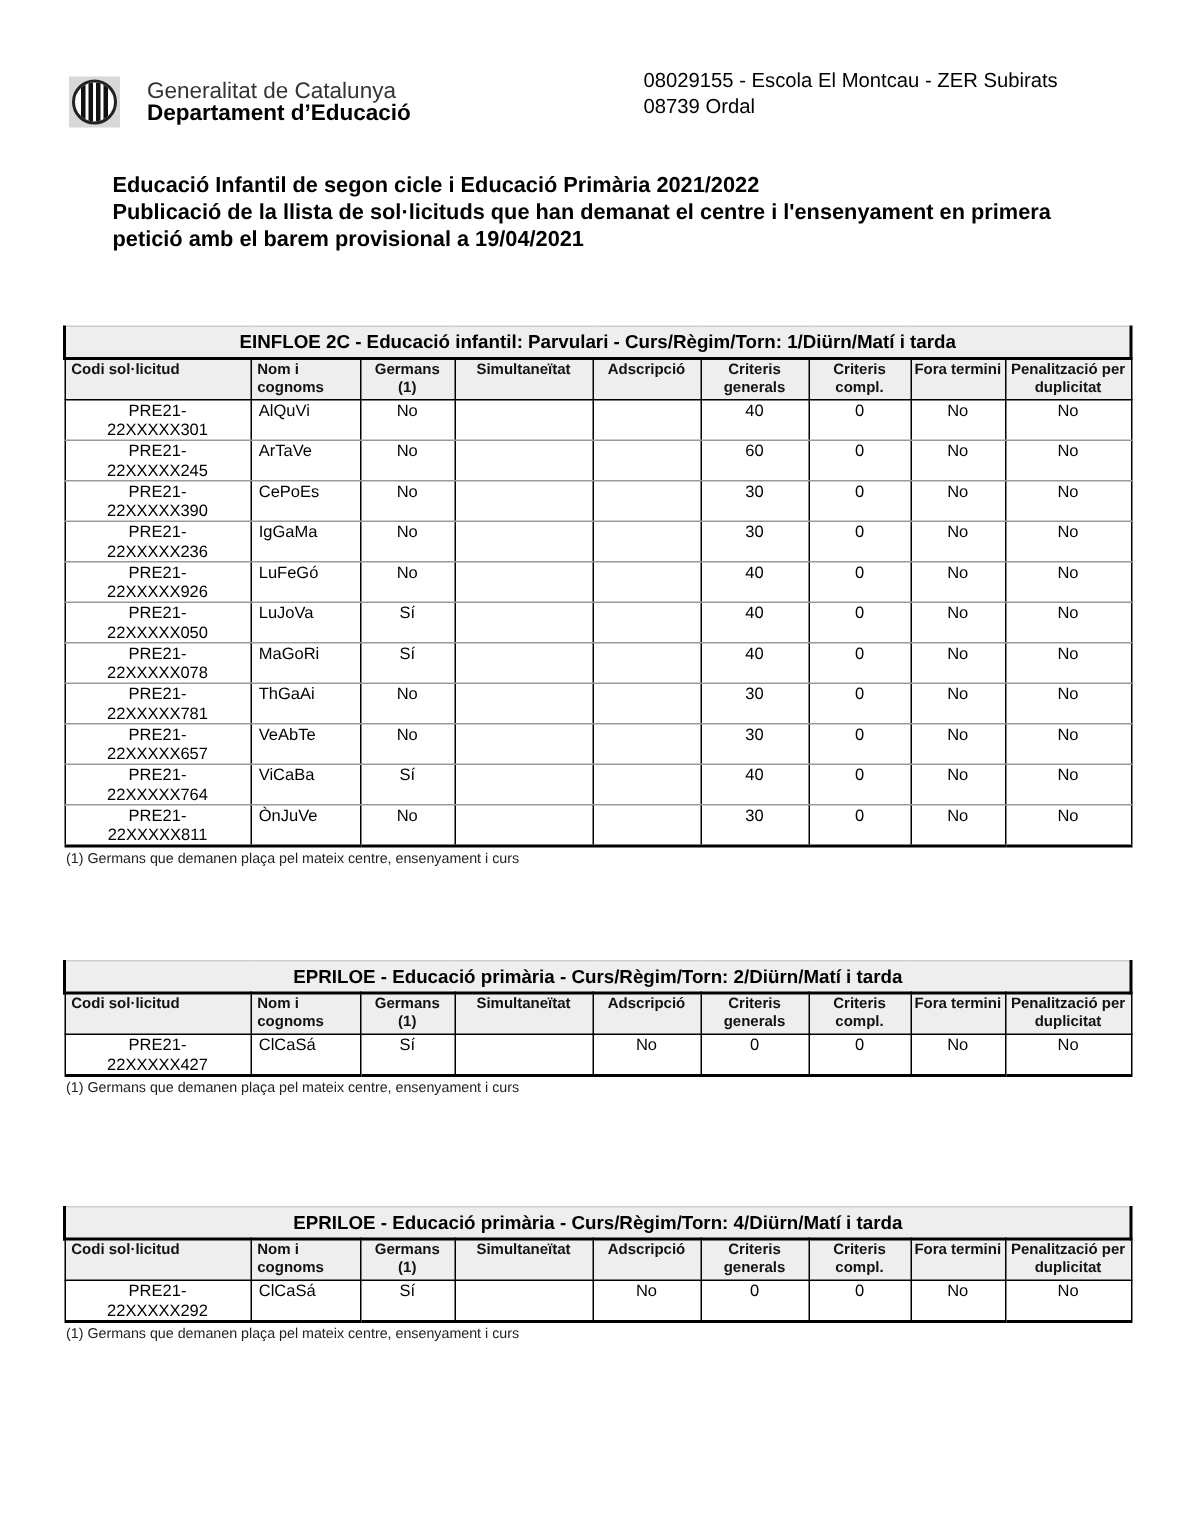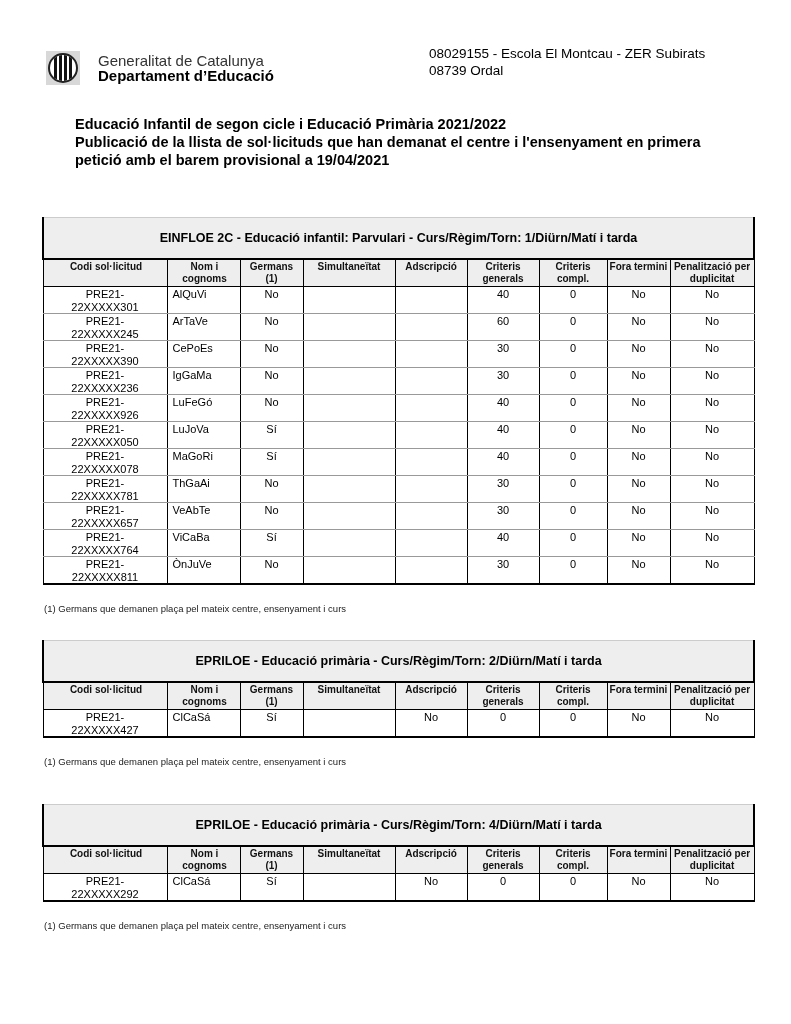--- a/index.html
+++ b/index.html
@@ -8,27 +8,27 @@
   .logo-mark { width:30px; height:30px; border-radius:50%; background:#fff; border:2px solid #222; box-sizing:border-box; position:relative; overflow:hidden; display:flex; justify-content:space-around; align-items:stretch; padding:0 3px; }
   .logo-frame { position:absolute; left:46px; top:51px; width:34px; height:34px; background:#d8d8d8; }
   .logo-mark span { width:3px; background:#111; display:block; }
   .logo-text { margin-left:20px; line-height:15px; }
   .logo-text .l1 { font-size:15px; color:#333; }
   .logo-text .l2 { font-size:15px; font-weight:bold; }
   .address { position:absolute; left:429px; top:45px; font-size:13.5px; line-height:17px; }
   .title { position:absolute; left:47px; top:115px; font-size:14.5px; font-weight:bold; line-height:18px; width:700px;margin-left:28px; }
   .section { position:absolute; left:42px; width:711px; }
   table { border-collapse:collapse; width:711px; table-layout:fixed; font-size:10.5px; }
-  .sec-title td { background:#eeeeee; text-align:center; font-weight:bold; font-size:12.5px; height:16px; padding:12px; border-left:2px solid #000; border-right:2px solid #000; border-top:1px solid #ccc; border-bottom:2px solid #000; }
+  .sec-title td { background:#eeeeee; text-align:center; font-weight:bold; font-size:12.5px; height:16px; padding:2px; border-left:2px solid #000; border-right:2px solid #000; border-top:1px solid #ccc; border-bottom:2px solid #000; }
   th { background:#eeeeee; font-weight:bold; font-size:10px; color:#111; vertical-align:top; padding:1px 2px; line-height:12px; border:1.5px solid #000; height:24px; }
-  th.left { text-align:center; padding-left:4px;margin-left:44px; }
+  th.left { text-align:left; padding-left:4px;margin-left:44px; }
   td.cell { vertical-align:top; border-left:1.5px solid #000; border-right:1.5px solid #000; border-bottom:1px solid #999; height:25px; padding:1px 2px 0 2px; line-height:12.5px; text-align:center; font-size:11px; }
   td.name { text-align:left; padding-left:5px; }
   tr.last td.cell { border-bottom:2px solid #000; }
-  .footnote { font-size:9.5px; color:#222; margin-top:18px; padding-left:2px; }
+  .footnote { font-size:9.5px; color:#222; margin-top:2px; padding-left:2px; }
 </style>
 </head>
 <body>
 
 <div class="logo-frame"></div>
 <div class="logo">
   <div class="logo-mark">
       <span></span>
       <span></span>
       <span></span>

